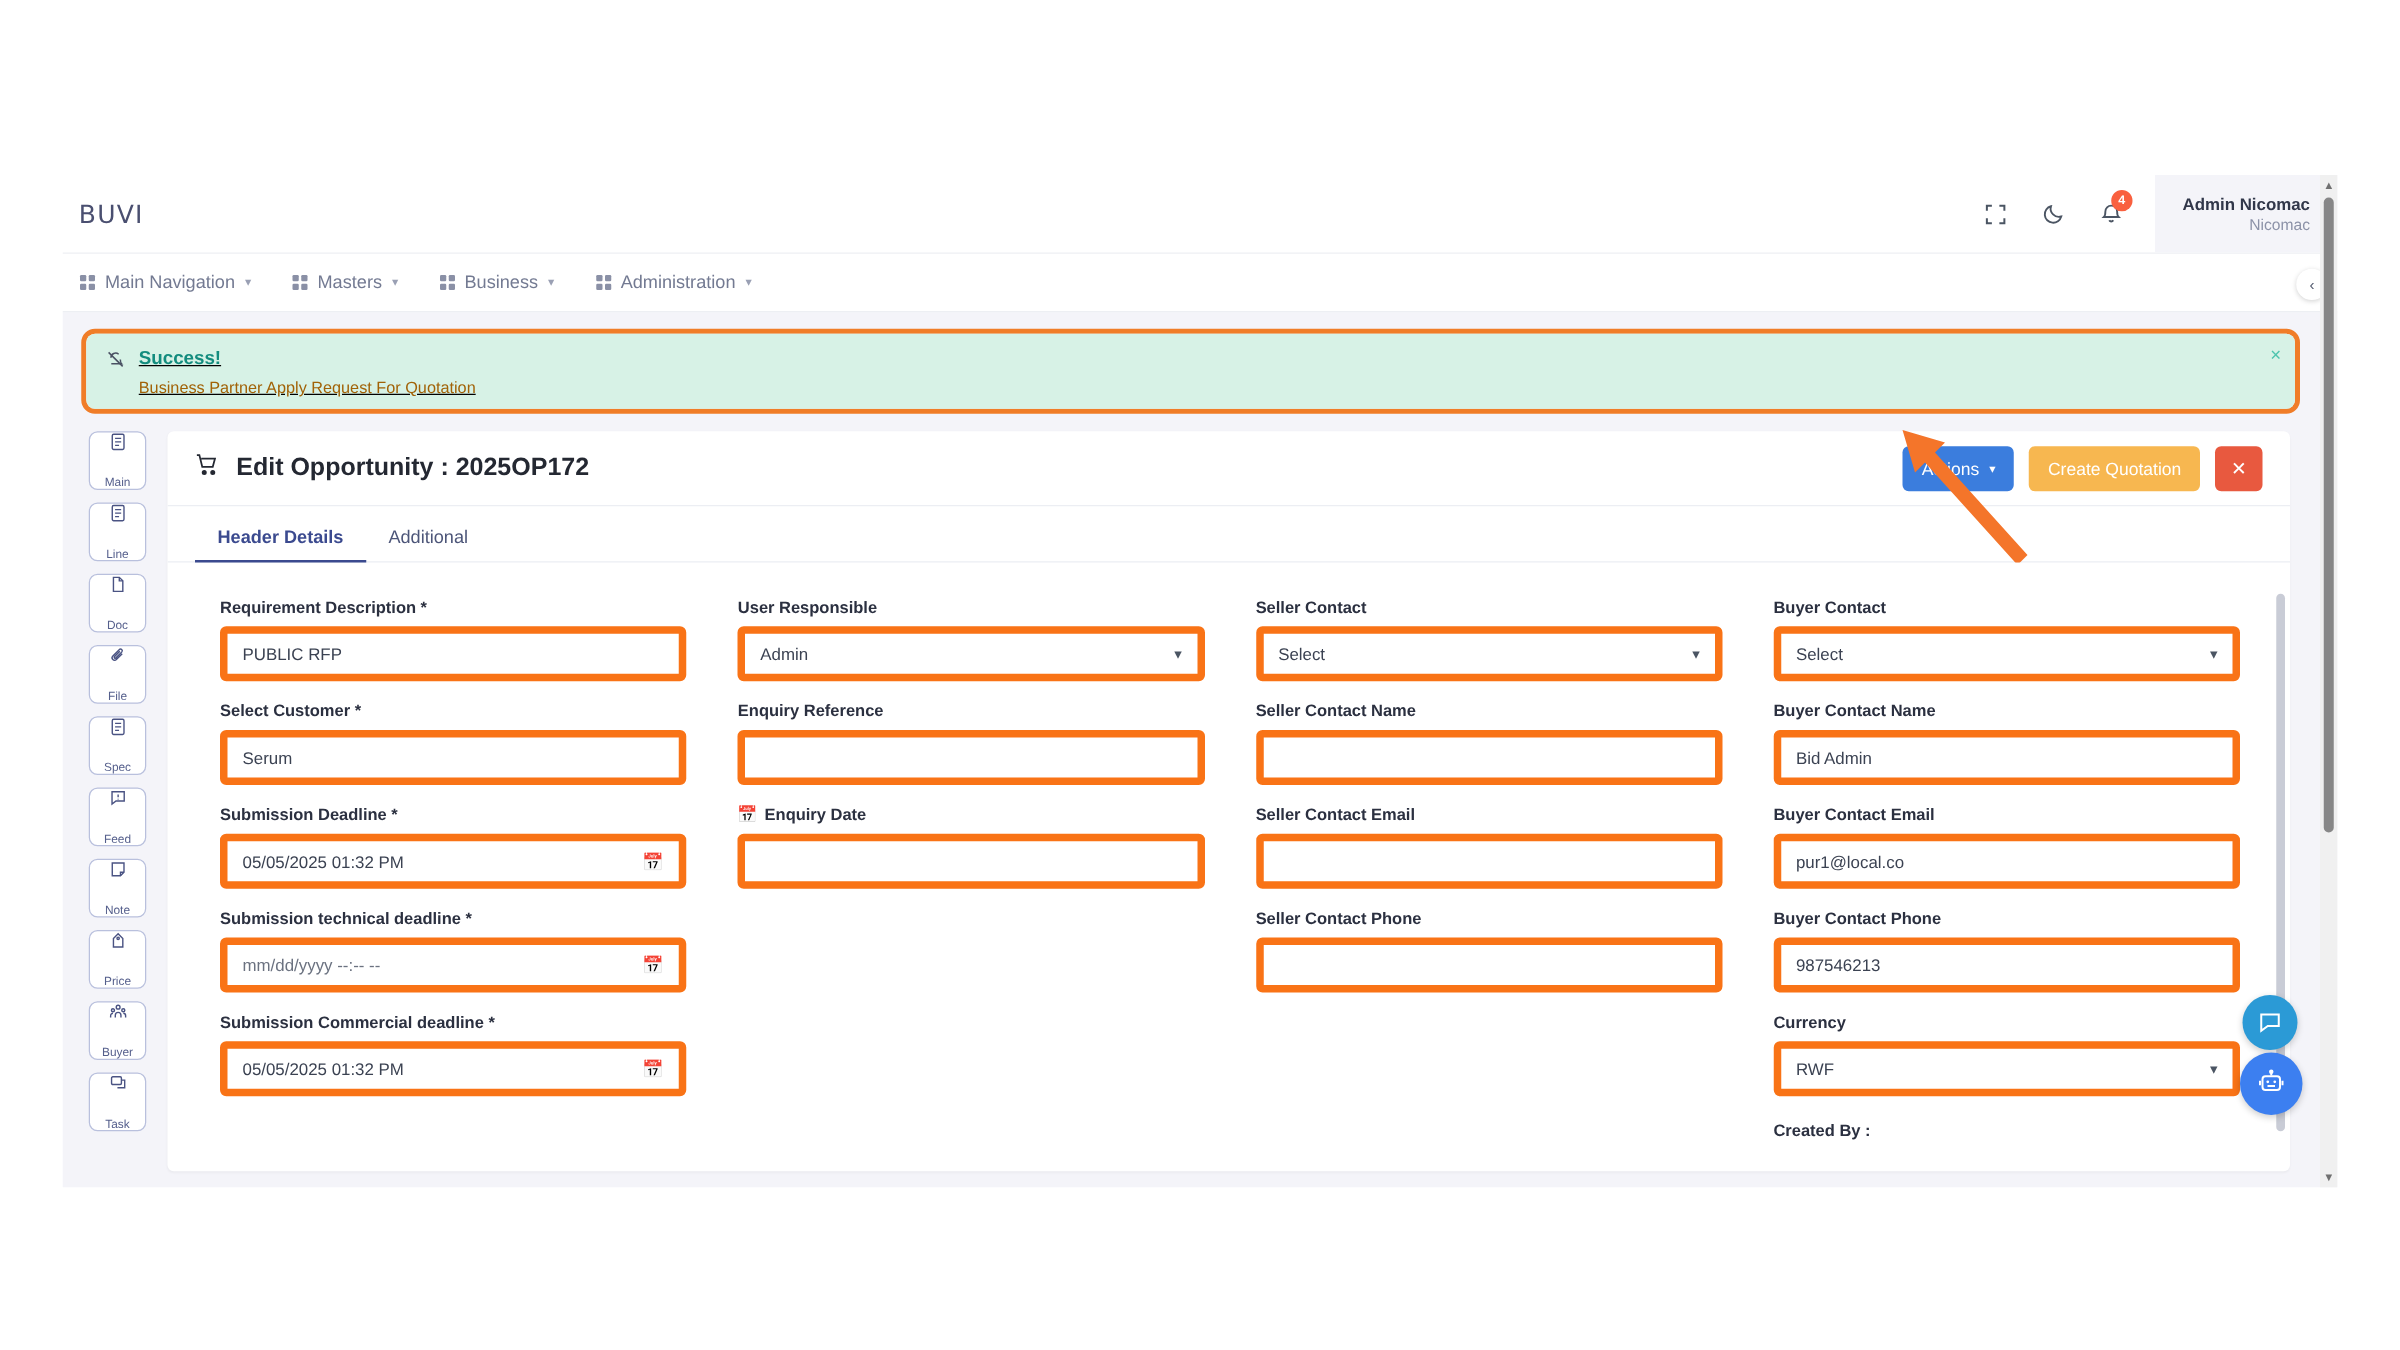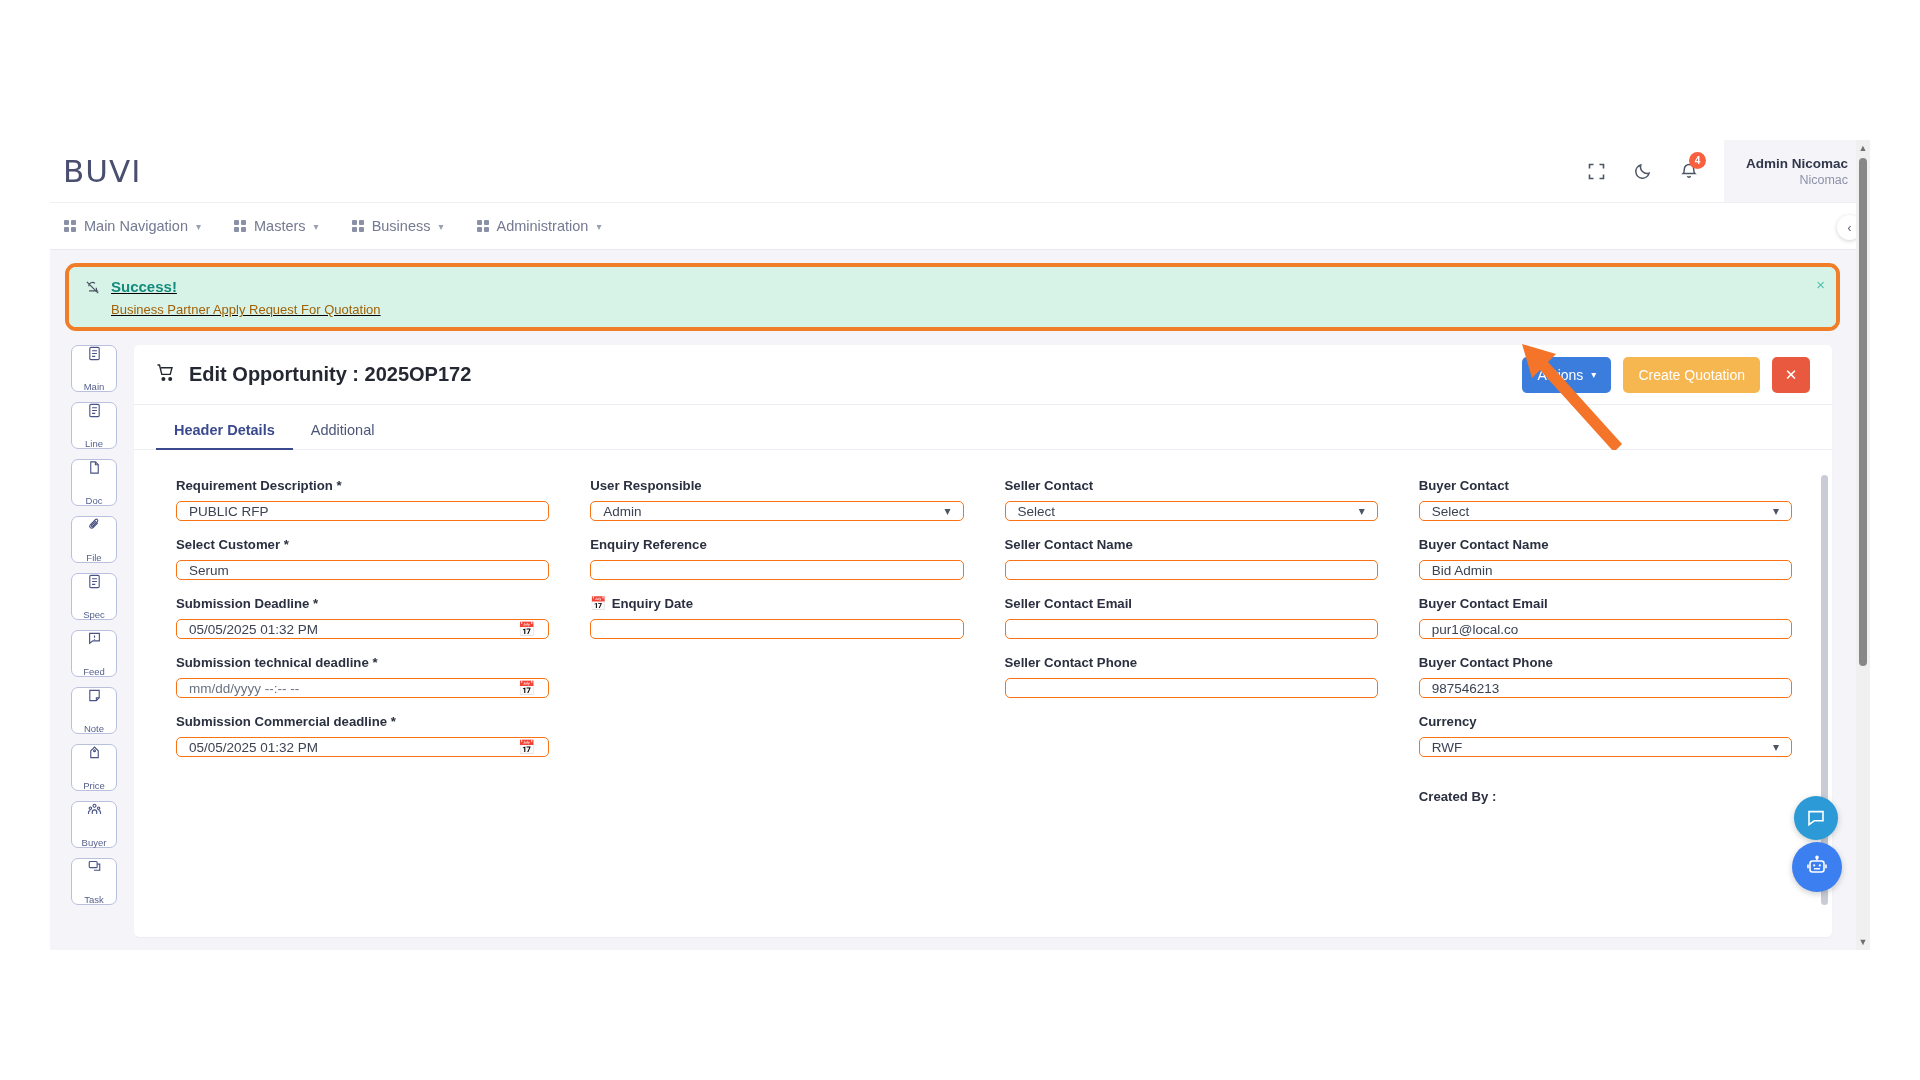--- a/index.html
+++ b/index.html
@@ -18,21 +18,21 @@
     position: absolute; left: 50px; top: 140px;
     width: 1820px; height: 810px;
     background: #ffffff; overflow: hidden;
   }
   
   .topbar {
     position: absolute; left: 0; top: 0; width: 1820px; height: 62px;
     background: #ffffff; display: flex; align-items: center;
   }
   .logo {
-    margin-left: 13px; font-size: 31px; letter-spacing: 1px;
+    margin-left: 13px; font-size: 20px; letter-spacing: 1px;
     color: #4a4f70; font-weight: 500;
     font-family: "DejaVu Sans", sans-serif;
   }
   .topbar-right {
     margin-left: auto; display: flex; align-items: center; height: 62px;
   }
   .hicon {
     width: 46px; height: 62px; display: flex; align-items: center;
     justify-content: center; color: #4b5563; position: relative;
     cursor: pointer;
@@ -148,32 +148,32 @@
     padding: 28px 40px 0 42px;
     display: grid; grid-template-columns: repeat(4, 1fr); column-gap: 41px;
   }
   .col { display: flex; flex-direction: column; }
   .field { margin-bottom: 16px; }
   .flabel {
     font-size: 13.2px; color: #2b3040; font-weight: 700; margin-bottom: 8px;
     display: flex; align-items: center; gap: 5px;
   }
   .control {
-    height: 20px; width: 100%; border: 1px solid #f97316; border-radius: 5px;
+    height: 44px; width: 100%; border: 6px solid #f97316; border-radius: 5px;
     background: #fff; display: flex; align-items: center; padding: 0 12px;
     font-size: 13.5px; color: #3b4252; position: relative;
   }
   .control.placeholder { color: #6b7280; }
   .control .sel-chev {
     position: absolute; right: 12px; color: #4b5563; font-size: 12px;
   }
   .control .cal {
     position: absolute; right: 12px; color: #2b3040; font-size: 14px;
   }
-  .created-by { font-size: 13.2px; font-weight: 700; color: #2b3040; margin-top: 32px; }
+  .created-by { font-size: 13.2px; font-weight: 700; color: #2b3040; margin-top: 20px; }
   
   .fab {
     position: absolute; border-radius: 50%; display: flex;
     align-items: center; justify-content: center; color: #fff; cursor: pointer;
     box-shadow: 0 2px 6px rgba(0,0,0,.2);
   }
   .fab-chat { right: 32px; bottom: 110px; width: 44px; height: 44px; background: #2b9ad6; }
   .fab-bot  { right: 28px; bottom: 58px; width: 50px; height: 50px; background: #3c7ff0; }
   
   .vscroll {

